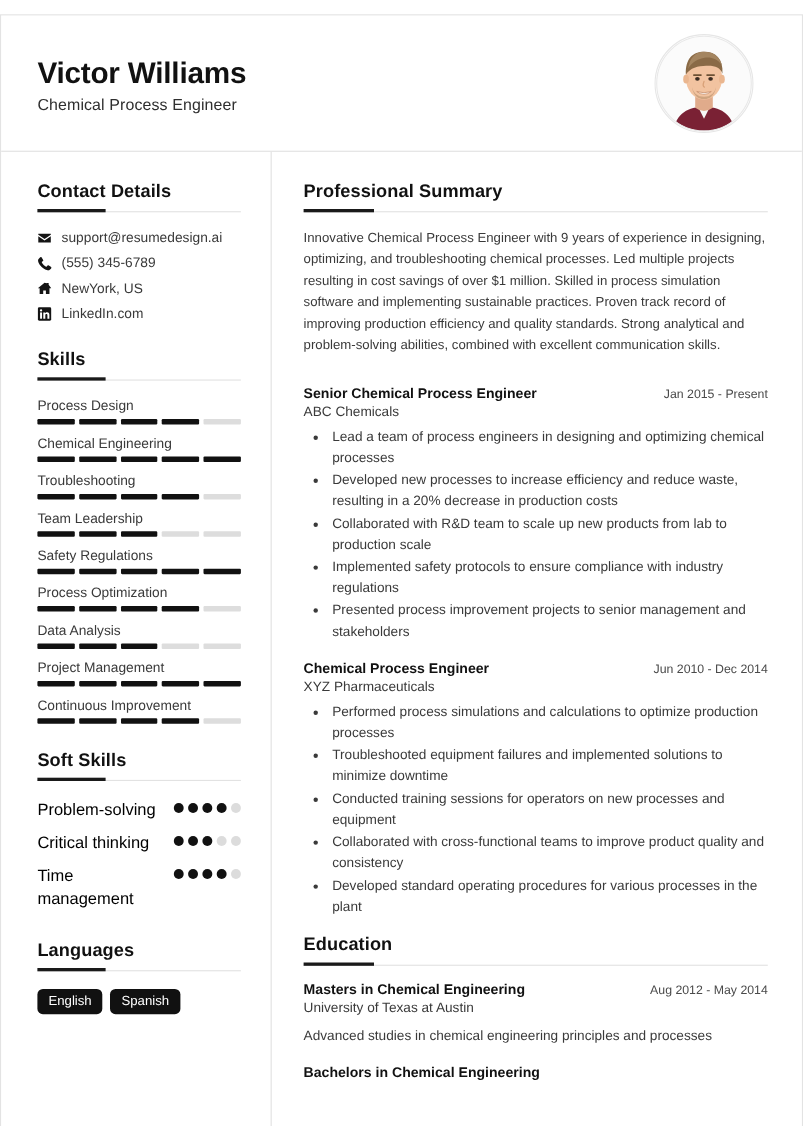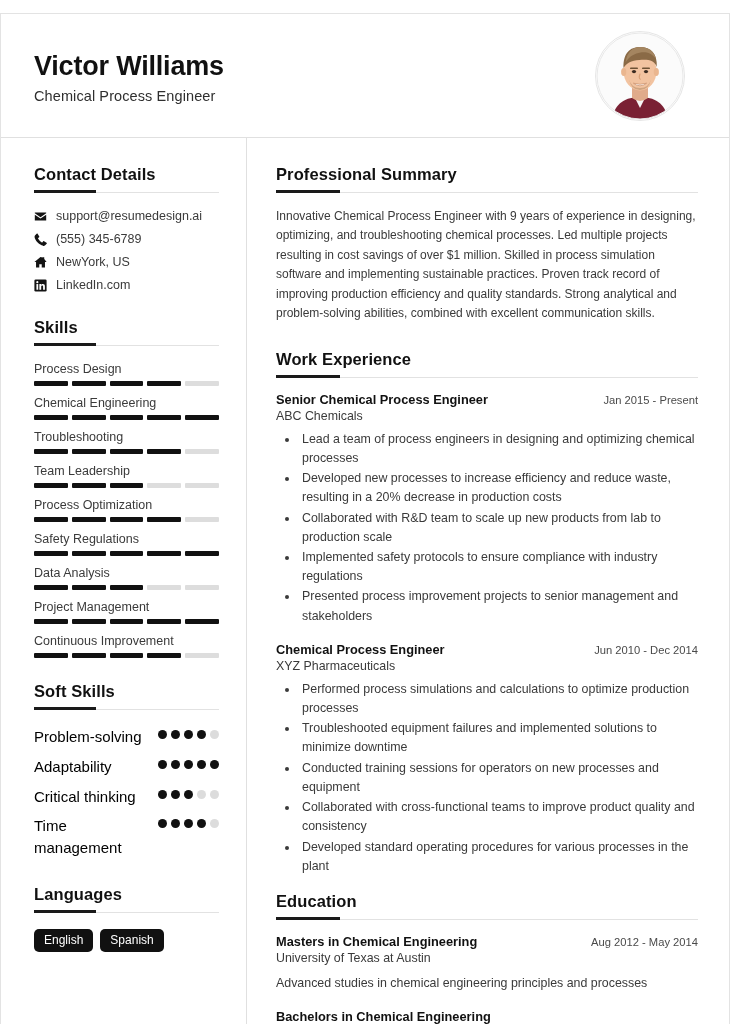--- a/index.html
+++ b/index.html
@@ -362,37 +362,37 @@
             <div class="skill-label">Team Leadership</div>
             <div class="seg-bar">
               <span class="seg on"></span>
               <span class="seg on"></span>
               <span class="seg on"></span>
               <span class="seg"></span>
               <span class="seg"></span>
             </div>
           </div>
           <div class="skill-item">
+            <div class="skill-label">Safety Regulations</div>
+            <div class="seg-bar">
+              <span class="seg on"></span>
+              <span class="seg on"></span>
+              <span class="seg on"></span>
+              <span class="seg on"></span>
+              <span class="seg on"></span>
+            </div>
+          </div>
+          <div class="skill-item">
             <div class="skill-label">Process Optimization</div>
             <div class="seg-bar">
               <span class="seg on"></span>
               <span class="seg on"></span>
               <span class="seg on"></span>
               <span class="seg on"></span>
               <span class="seg"></span>
-            </div>
-          </div>
-          <div class="skill-item">
-            <div class="skill-label">Safety Regulations</div>
-            <div class="seg-bar">
-              <span class="seg on"></span>
-              <span class="seg on"></span>
-              <span class="seg on"></span>
-              <span class="seg on"></span>
-              <span class="seg on"></span>
             </div>
           </div>
           <div class="skill-item">
             <div class="skill-label">Data Analysis</div>
             <div class="seg-bar">
               <span class="seg on"></span>
               <span class="seg on"></span>
               <span class="seg on"></span>
               <span class="seg"></span>
               <span class="seg"></span>
@@ -426,30 +426,20 @@
             <span class="soft-name">Problem-solving</span>
             <span class="dots">
               <span class="dot on"></span>
               <span class="dot on"></span>
               <span class="dot on"></span>
               <span class="dot on"></span>
               <span class="dot"></span>
             </span>
           </div>
           <div class="soft-item">
-            <span class="soft-name">Adaptability</span>
-            <span class="dots">
-              <span class="dot on"></span>
-              <span class="dot on"></span>
-              <span class="dot on"></span>
-              <span class="dot on"></span>
-              <span class="dot on"></span>
-            </span>
-          </div>
-          <div class="soft-item">
             <span class="soft-name">Critical thinking</span>
             <span class="dots">
               <span class="dot on"></span>
               <span class="dot on"></span>
               <span class="dot on"></span>
               <span class="dot"></span>
               <span class="dot"></span>
             </span>
           </div>
           <div class="soft-item">
@@ -470,21 +460,20 @@
           <span class="lang-chip">Spanish</span>
         </div>
 
     </div>
 
     <div class="col-right">
 
       <div class="sec-head right">Professional Summary</div>
       <div class="summary">Innovative Chemical Process Engineer with 9 years of experience in designing, optimizing, and troubleshooting chemical processes. Led multiple projects resulting in cost savings of over $1 million. Skilled in process simulation software and implementing sustainable practices. Proven track record of improving production efficiency and quality standards. Strong analytical and problem-solving abilities, combined with excellent communication skills.</div>
 
-      <div class="sec-head right">Work Experience</div>
       <div class="work-sec" id="experience-container">
           <div class="entry">
             <div class="entry-head">
               <div class="entry-title">Senior Chemical Process Engineer</div>
               <div class="entry-date">Jan 2015 - Present</div>
             </div>
             <div class="entry-org">ABC Chemicals</div>
             <ul class="bullets">
               <li>Lead a team of process engineers in designing and optimizing chemical processes</li>
               <li>Developed new processes to increase efficiency and reduce waste, resulting in a 20% decrease in production costs</li>

